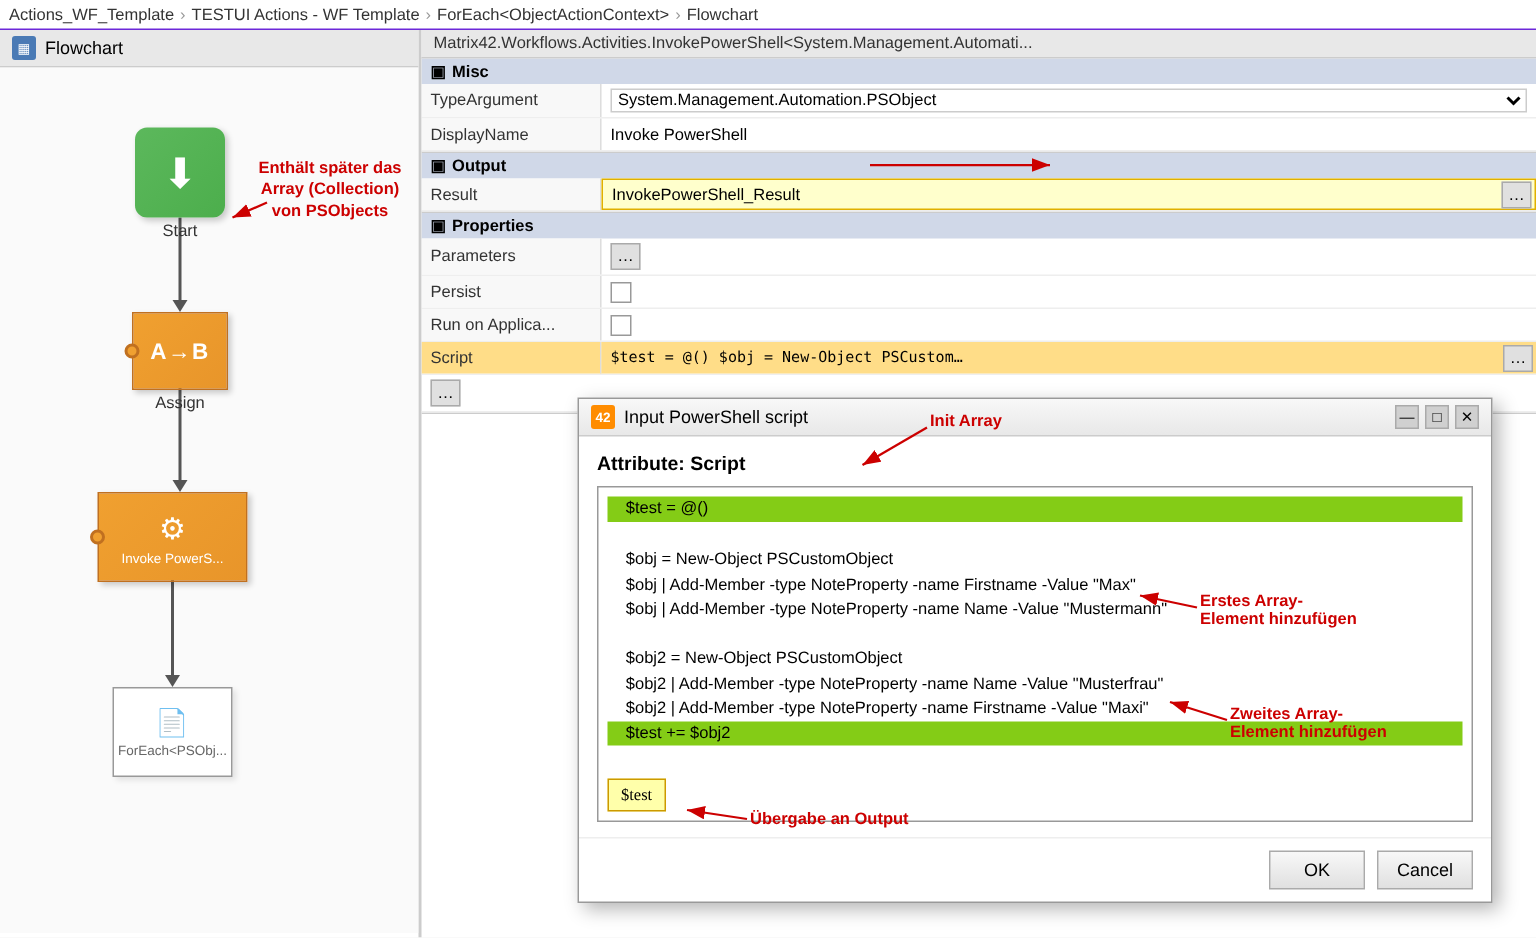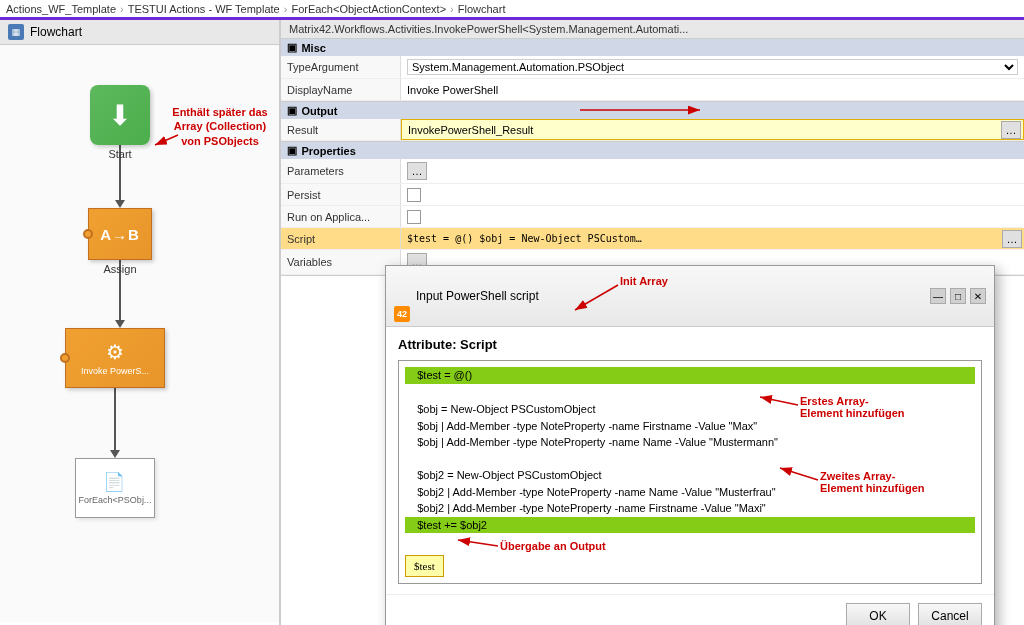--- a/index.html
+++ b/index.html
@@ -1,21 +1,21 @@
 <!DOCTYPE html>
 <html><head>
   <meta charset="utf-8">
   <style>
     * { box-sizing: border-box; margin: 0; padding: 0; font-family: 'Segoe UI', Arial, sans-serif; }
     body { background: #f0f0f0; font-size: 12px; overflow: hidden; width: 1024px; height: 625px; position: relative; }
 
     
     .breadcrumb-bar {
       background: #fff;
-      border-bottom: 3px solid #6d28d9;
+      border-bottom: 1px solid #6d28d9;
       padding: 3px 6px;
       font-size: 11px;
       color: #333;
       display: flex;
       align-items: center;
       gap: 4px;
       height: 20px;
     }
     .breadcrumb-sep { color: #999; }
 
@@ -277,21 +277,21 @@
       align-items: center;
       gap: 6px;
       font-size: 12px;
     }
 
     .dialog-icon {
       width: 16px; height: 16px;
       background: #ff8c00;
       border-radius: 2px;
       display: flex; align-items: center; justify-content: center;
-      font-size: 9px; color: white; font-weight: bold; margin-top: 36px;
+      font-size: 9px; color: white; font-weight: bold;
     }
 
     .dialog-controls {
       display: flex; gap: 4px;
     }
 
     .dialog-ctrl-btn {
       width: 16px; height: 16px;
       background: #d0d0d0;
       border: 1px solid #aaa;
@@ -505,21 +505,20 @@
           </div>
         </div>
         <div class="prop-row">
           <div class="prop-name" style="background:#ffdd88;">Script</div>
           <div class="prop-value script-highlight">
             <span style="font-size:10px;font-family:monospace;">$test = @() $obj = New-Object PSCustom…</span>
             <button class="prop-btn">…</button>
           </div>
         </div>
         <div class="prop-row">
-          <div class="prop-name">Variables</div>
           <div class="prop-value">
             <button class="prop-btn" style="right:2px;position:relative;right:0;">…</button>
           </div>
         </div>
       </div>
     </div>
   </div>
 </div>
 
 <div class="dialog-overlay">

